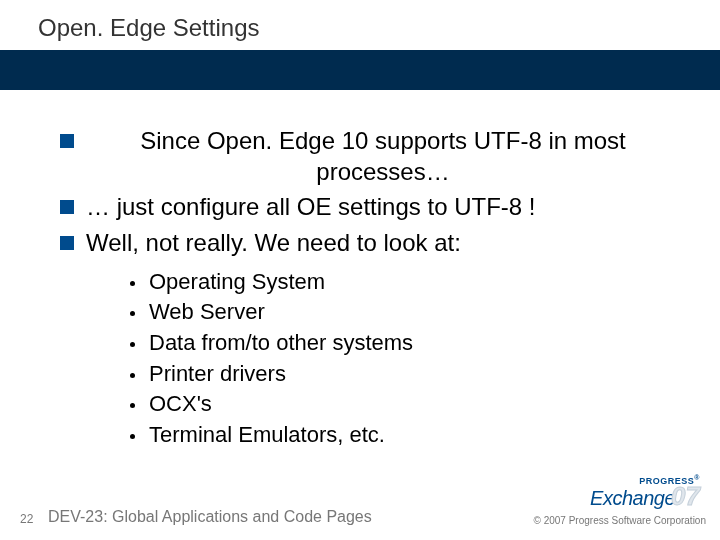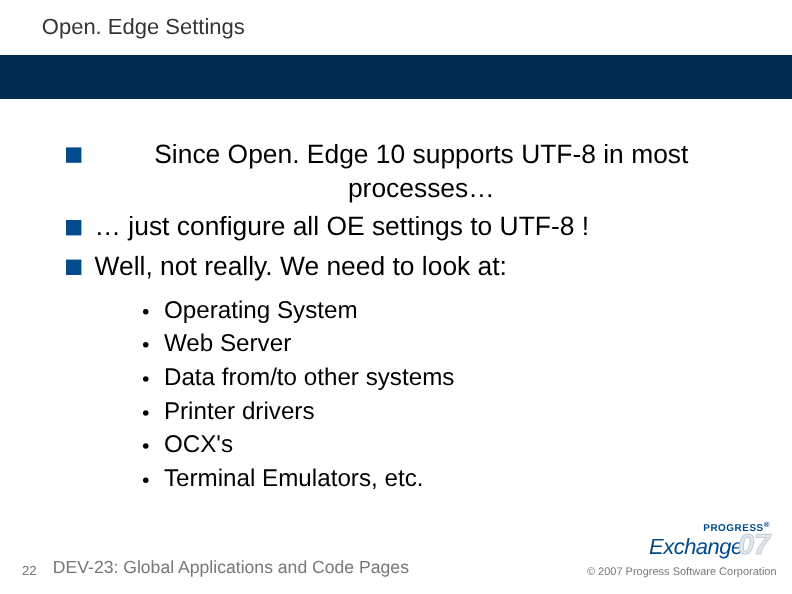--- a/index.html
+++ b/index.html
@@ -1,19 +1,19 @@
 <!DOCTYPE html>
 <html><head>
 <meta charset="utf-8">
 <style>
   * { margin: 0; padding: 0; box-sizing: border-box; }
   html, body { width: 720px; height: 540px; font-family: Arial, Helvetica, sans-serif; background: #fff; overflow: hidden; }
   .slide { position: relative; width: 720px; height: 540px; }
   .title-band { position: absolute; top: 0; left: 0; width: 720px; height: 90px; }
-  .title-text { position: absolute; top: 14px; left: 38px; font-size: 20px; color: #333; }
+  .title-text { position: absolute; top: 14px; left: 38px; font-size: 24px; color: #333; }
   .navy-bar { position: absolute; top: 50px; left: 0; width: 720px; height: 40px; background: #002b4f; }
   .content { position: absolute; top: 125px; left: 60px; width: 620px; }
   .bullet-row { display: flex; align-items: flex-start; margin-bottom: 4px; text-align: center; }
   .sq { width: 14px; height: 14px; background: #004b8d; margin-right: 12px; margin-top: 9px; flex-shrink: 0; }
   .bt { font-size: 24px; color: #000; line-height: 1.3; }
   .sub-list { margin-top: 10px; margin-left: 70px; }
   .sub-row { display: flex; align-items: flex-start; margin-bottom: 2px; }
   .dot { width: 5px; height: 5px; background: #000; border-radius: 50%; margin-right: 14px; margin-top: 13px; flex-shrink: 0; }
   .st { font-size: 22px; color: #000; line-height: 1.3; }
   .footer { position: absolute; bottom: 0; left: 0; width: 720px; height: 48px; }

